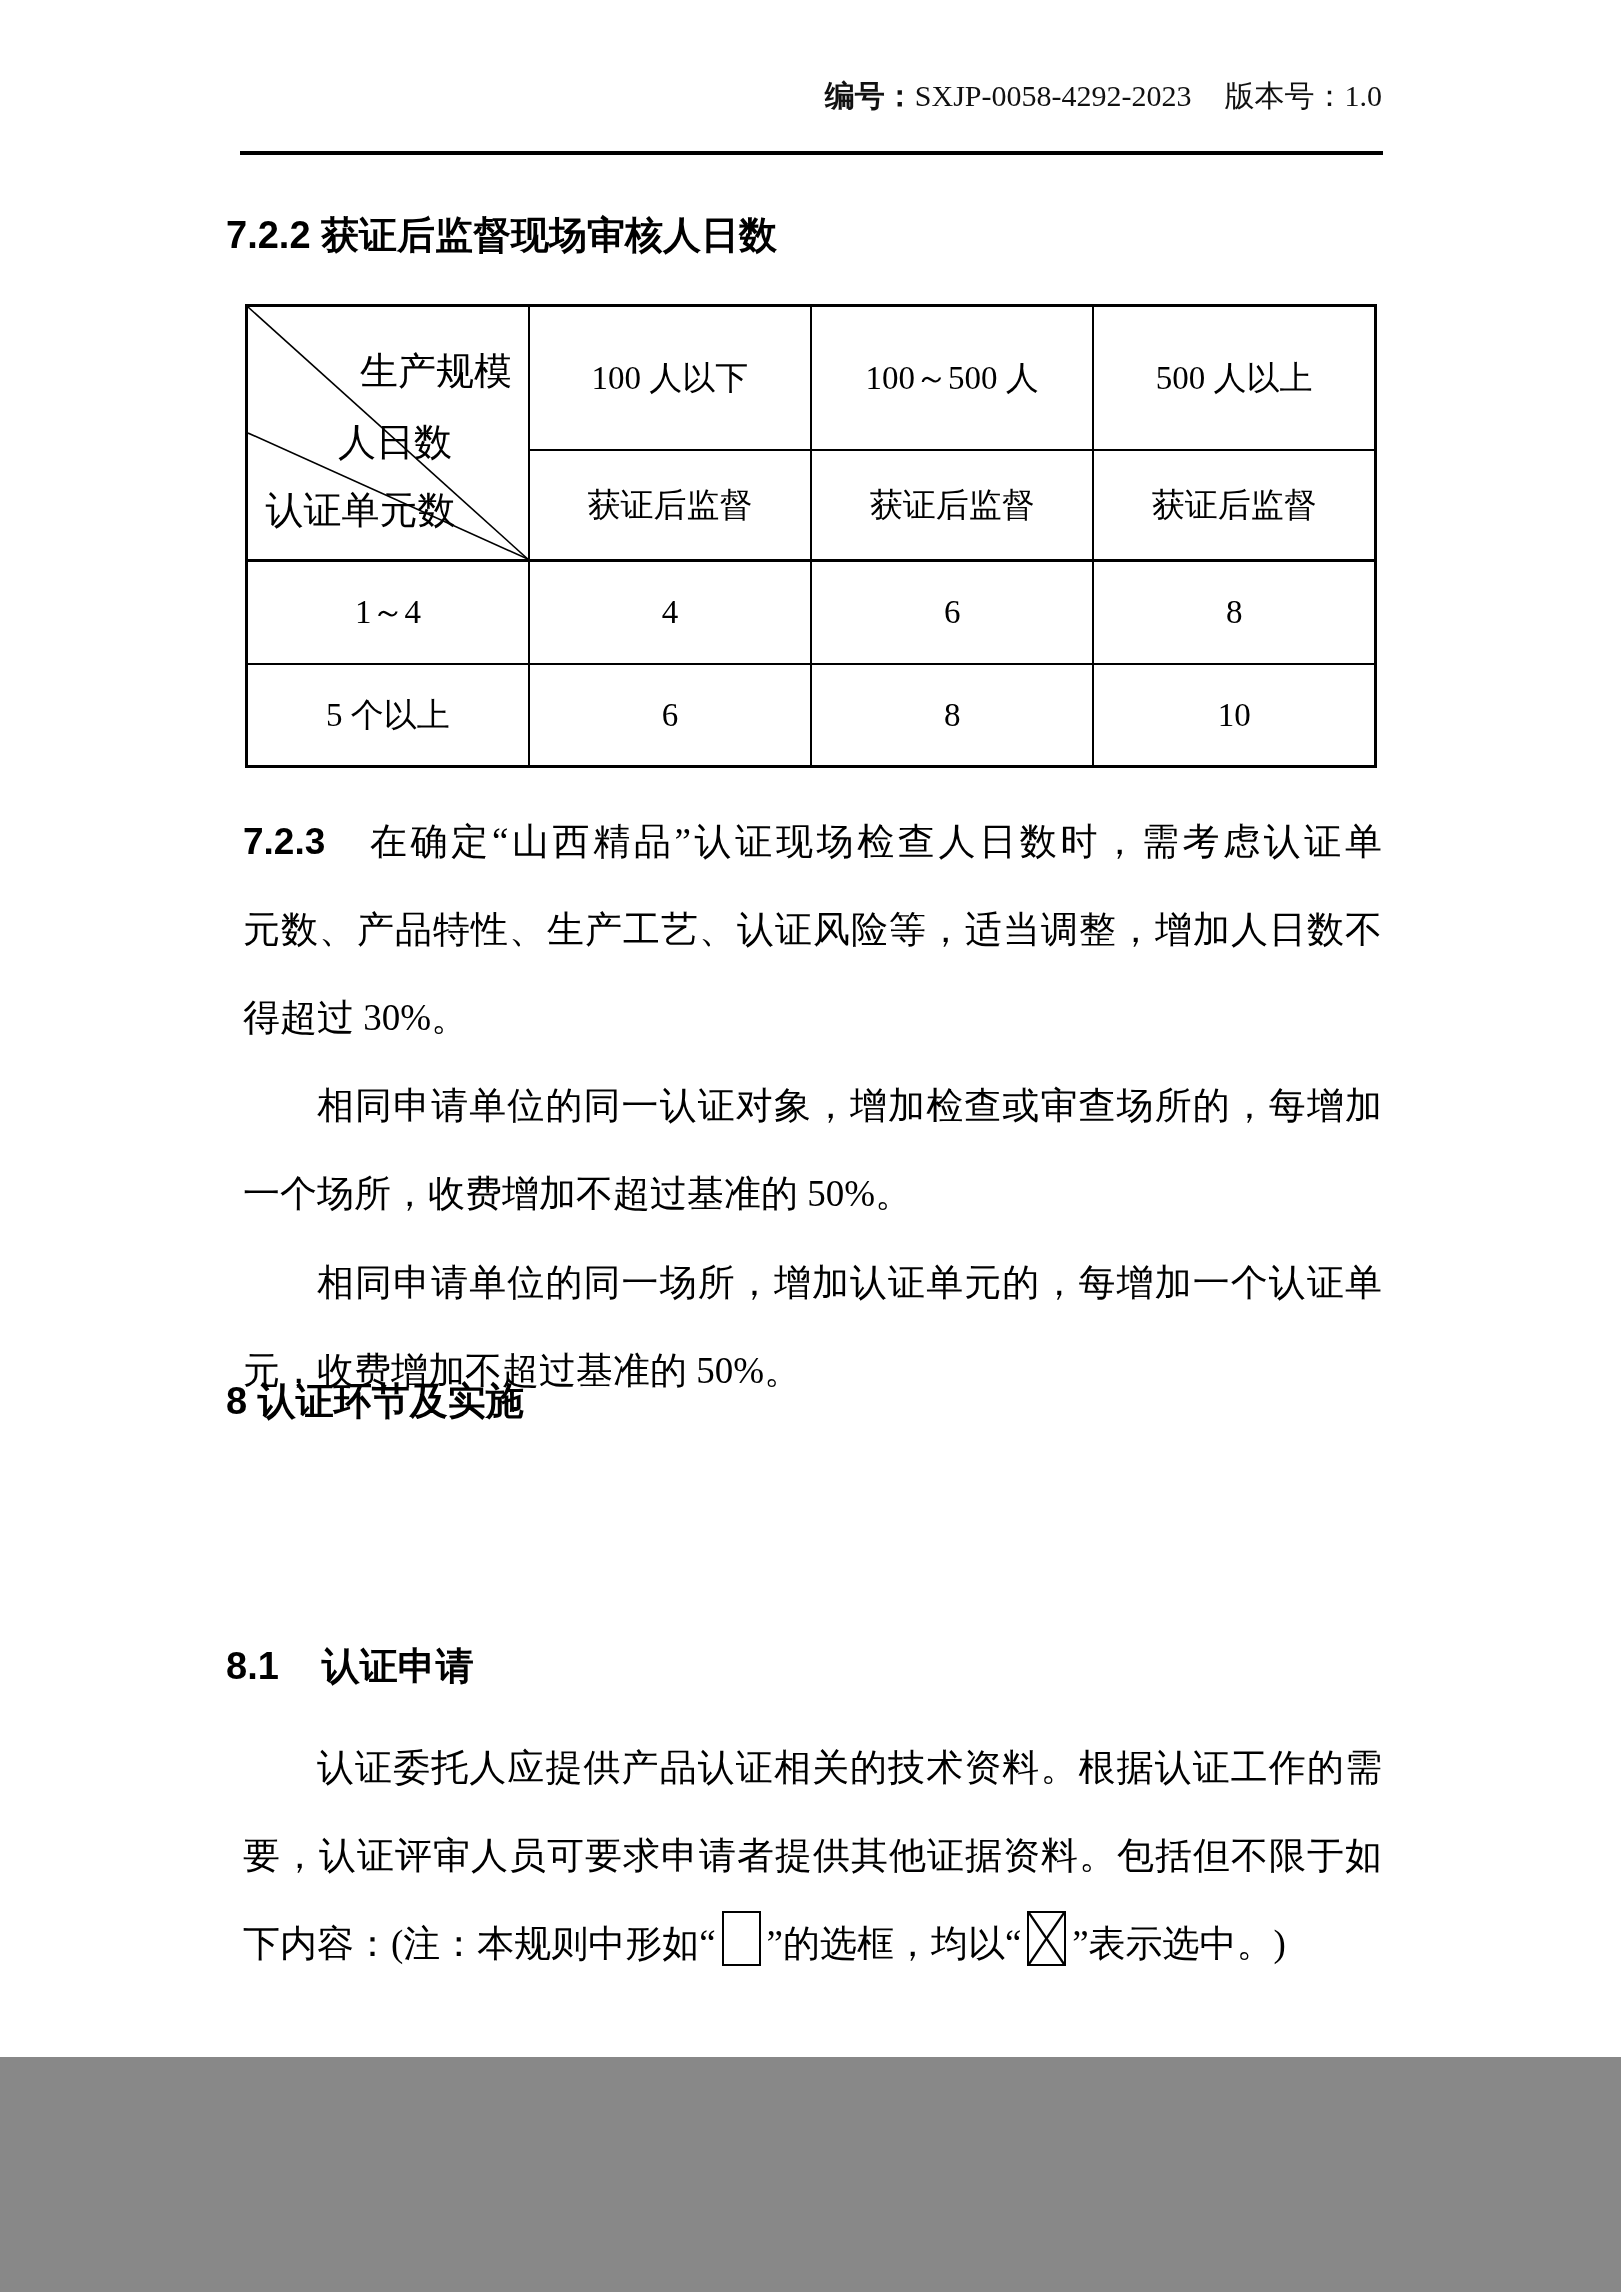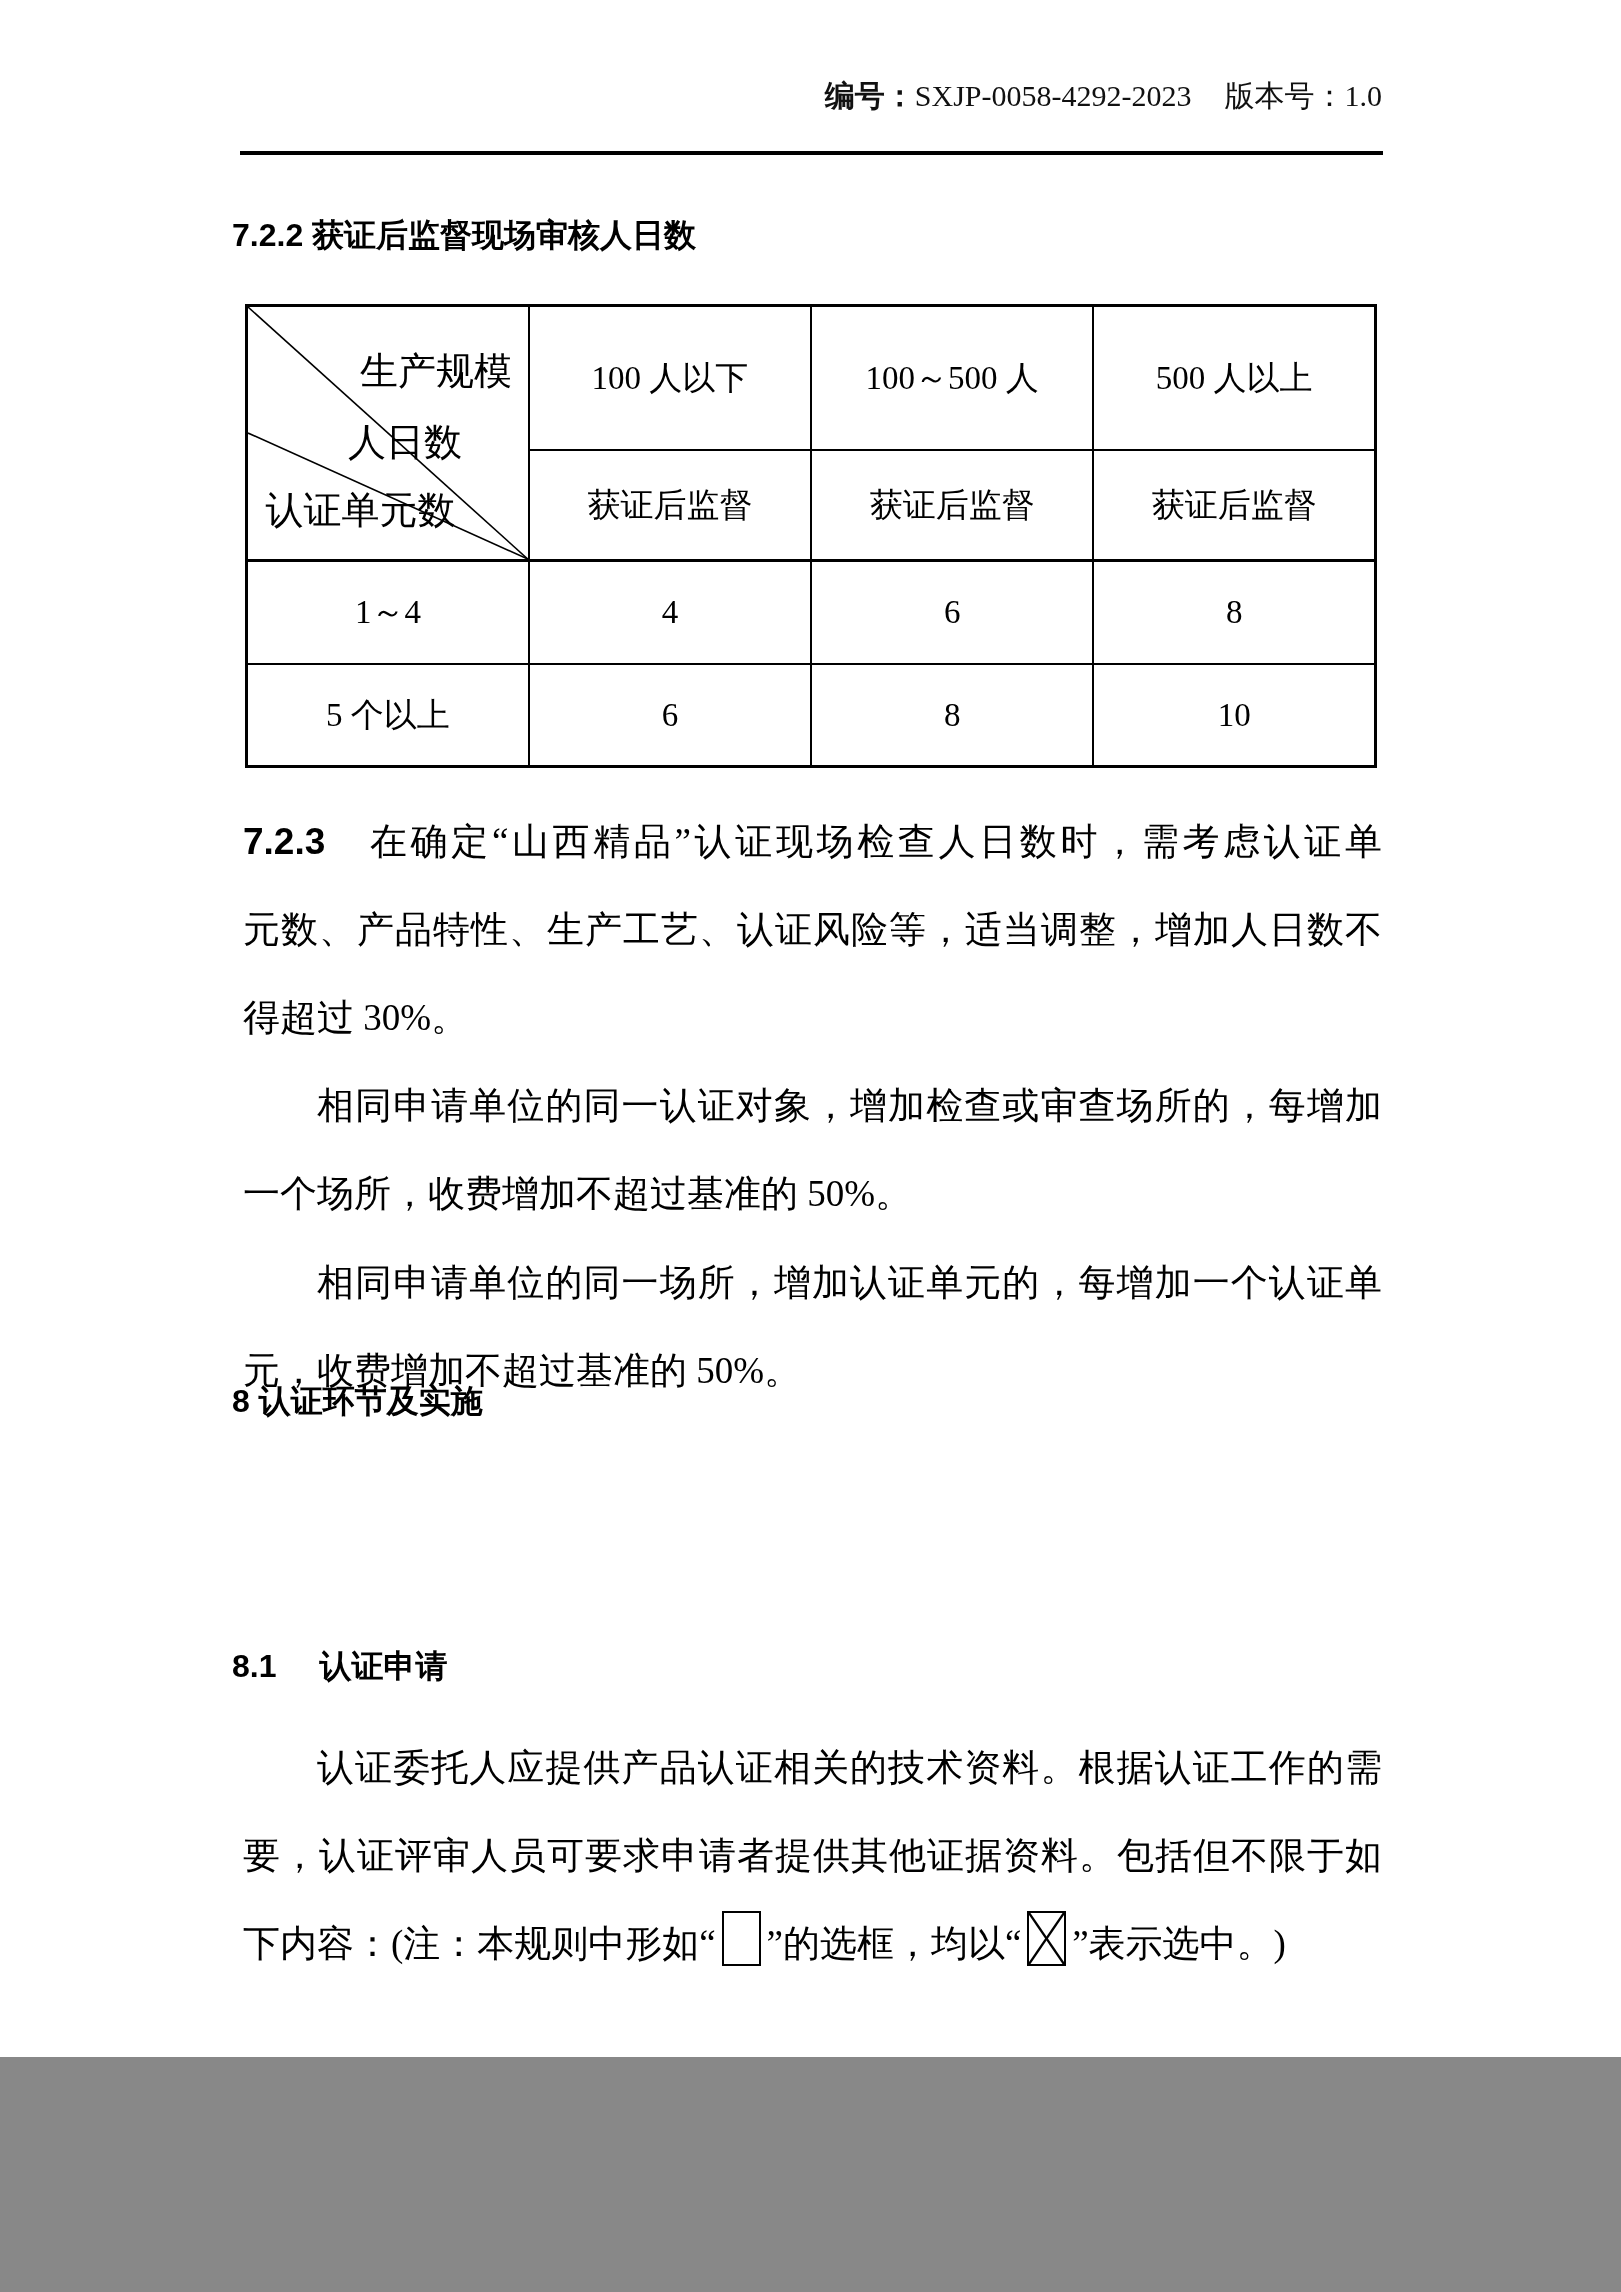--- a/index.html
+++ b/index.html
@@ -17,23 +17,23 @@
     font-size:30px;line-height:39px;white-space:nowrap;
   }
   .doc-header .lbl{font-weight:700;font-family:"Liberation Sans","DejaVu Sans",sans-serif;}
   .doc-header .lbl2{font-weight:400;margin-left:33px;}
   .header-rule{
     position:absolute;top:151px;left:240px;width:1143px;height:3.9px;
     background:#000;
   }
   
   .h-sec{
-    position:absolute;left:232px;width:1139px;
+    position:absolute;left:226px;width:1139px;
     font-family:"Liberation Sans","DejaVu Sans",sans-serif;
-    font-weight:700;font-size:32px;line-height:55px;color:#000;
+    font-weight:700;font-size:38px;line-height:55px;color:#000;
     white-space:nowrap;
   }
   #h722{top:208px;}
   #h8{top:1374px;}
   #h81{top:1639px;}
   #h81 .num{margin-right:43px;}
   
   table.audit{
     position:absolute;left:245px;top:304px;
     width:1132px;border-collapse:collapse;table-layout:fixed;
@@ -45,21 +45,21 @@
   }
   table.audit{border:3.9px solid #000;}
   tr.hrow1 td{height:142px;border-bottom-width:2px;}
   tr.hrow2 td{height:108px;border-bottom-width:3.9px;}
   tr.drow1 td{height:101px;border-bottom-width:2.9px;}
   tr.drow2 td{height:100px;}
   td.diag{position:relative;border-bottom-width:3.9px !important;}
   td.diag svg{position:absolute;inset:0;width:100%;height:100%;}
   td.diag .lab{position:absolute;font-size:38px;white-space:nowrap;}
   td.diag .lab-top{top:39px;right:15.7px;}
-  td.diag .lab-mid{top:110px;left:100px;}
+  td.diag .lab-mid{top:110px;left:90px;}
   td.diag .lab-bot{bottom:23.5px;left:17.6px;}
   
   .para{
     position:absolute;left:243px;width:1139px;
     font-size:37px;line-height:88px;color:#000;
   }
   .line{height:88px;white-space:nowrap;}
   .jline{white-space:normal;text-align:justify;text-align-last:justify;}
   .indent{padding-left:74px;box-sizing:border-box;}
   .bnum{font-weight:700;font-family:"Liberation Sans","DejaVu Sans",sans-serif;margin-right:41px;}

